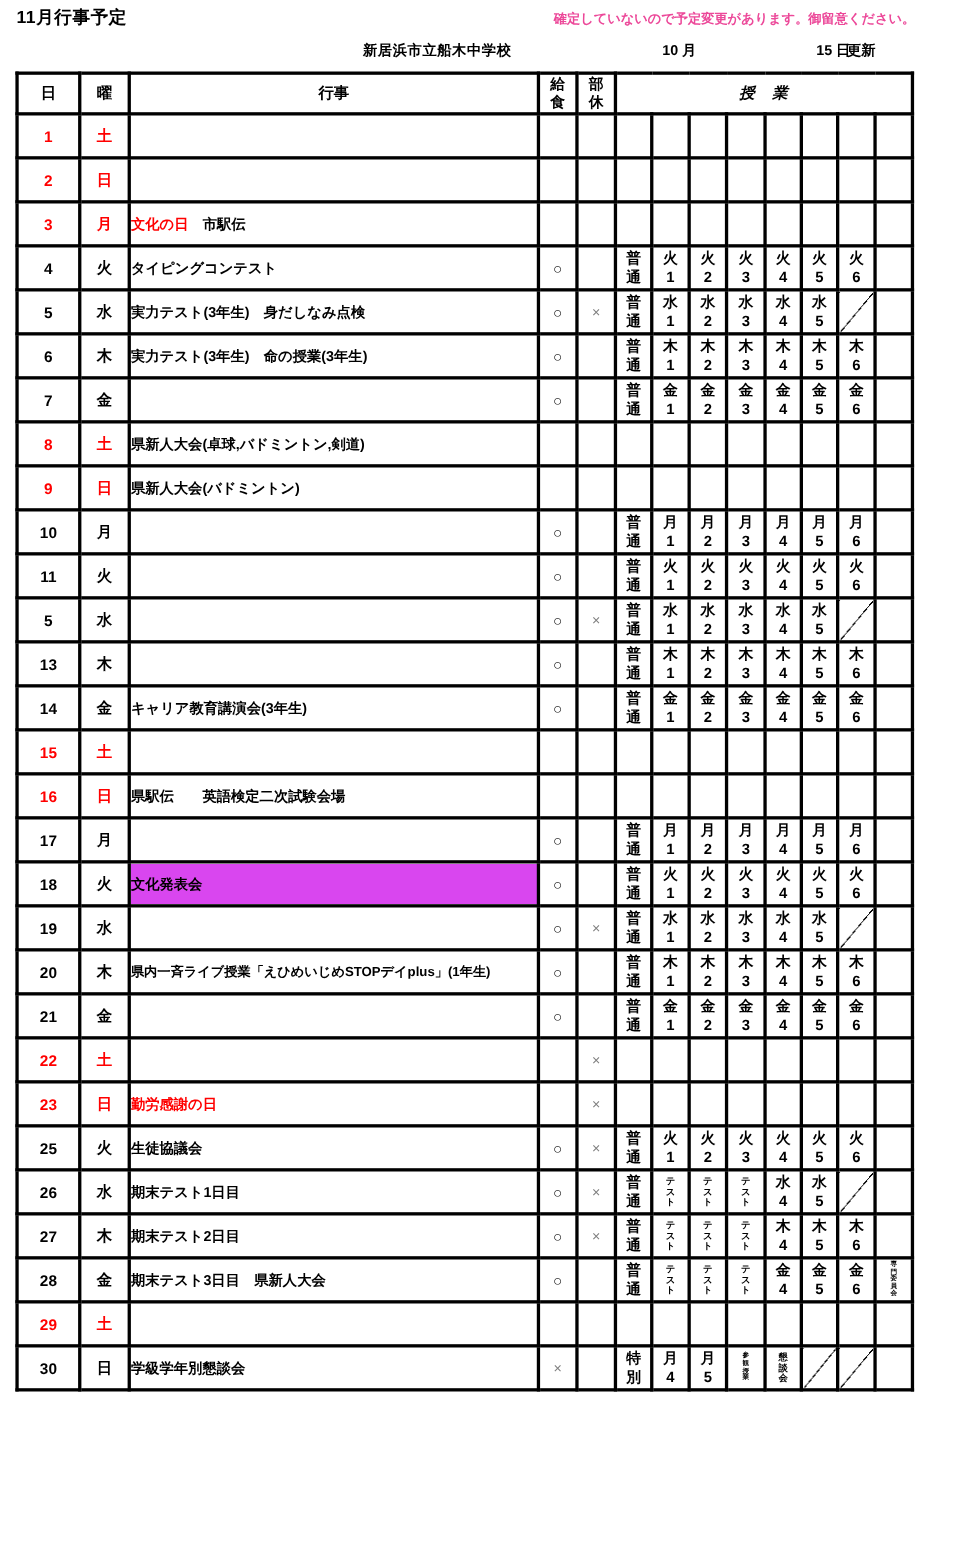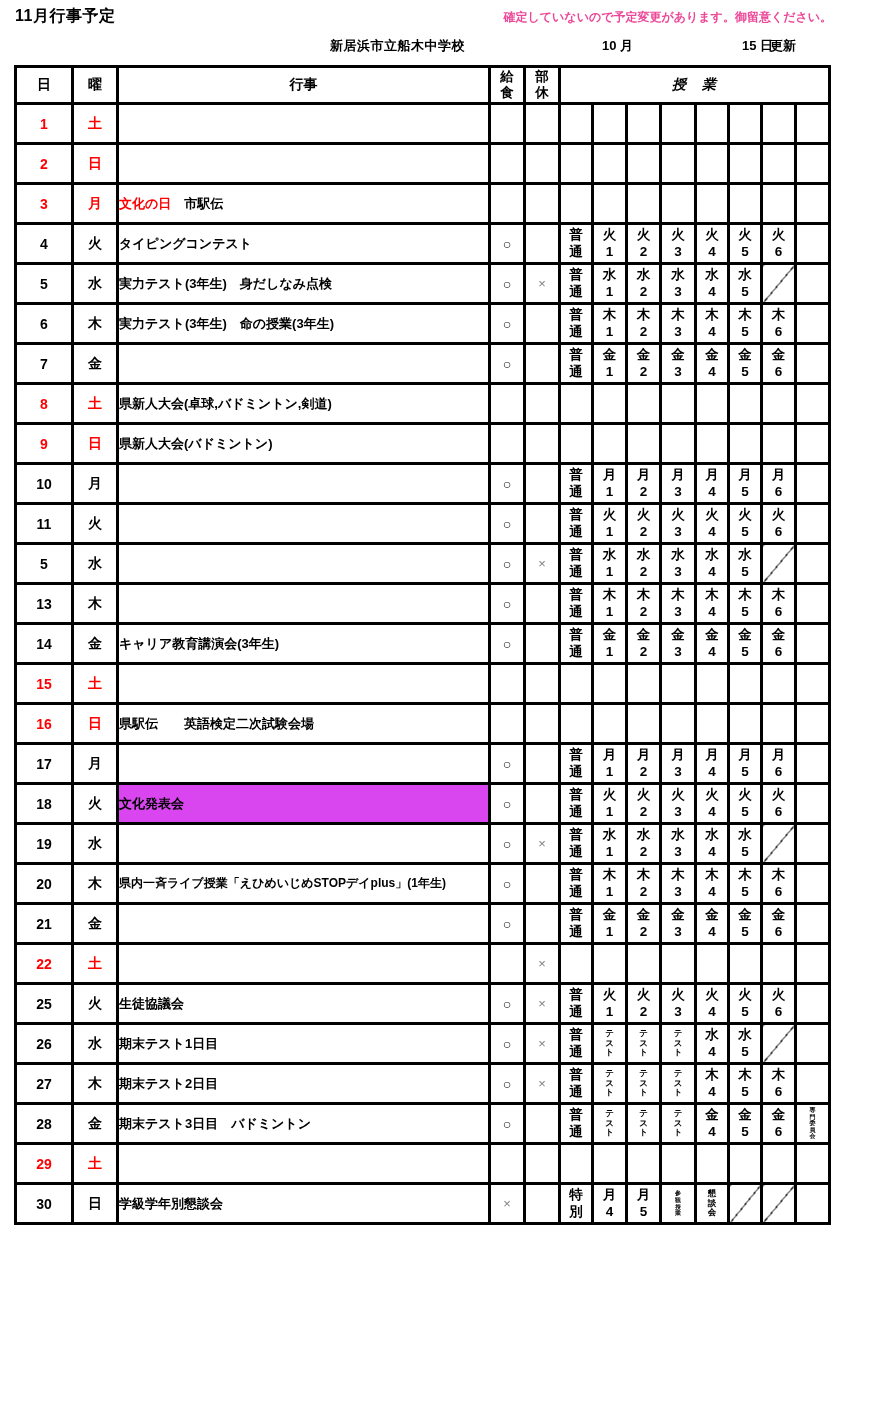--- a/index.html
+++ b/index.html
@@ -683,20 +683,35 @@
           <td class="c"></td>
           <td class="c"></td>
           <td class="c"></td>
           <td class="c"></td>
           <td class="c"></td>
           <td class="c"></td>
           <td class="c"></td>
           <td class="c"></td>
         </tr>
         <tr>
+          <td class="c day red">23</td>
+          <td class="c wd red">日</td>
+          <td class="ev"><span class="seg red">勤労感謝の日</span></td>
+          <td class="c mark"></td>
+          <td class="c mark x">×</td>
+          <td class="c"></td>
+          <td class="c"></td>
+          <td class="c"></td>
+          <td class="c"></td>
+          <td class="c"></td>
+          <td class="c"></td>
+          <td class="c"></td>
+          <td class="c"></td>
+        </tr>
+        <tr>
           <td class="c day">25</td>
           <td class="c wd">火</td>
           <td class="ev"><span class="seg">生徒協議会</span></td>
           <td class="c mark">○</td>
           <td class="c mark x">×</td>
           <td class="c vcell">
             <span class="vch">普</span>
             <span class="vch">通</span>
           </td>
           <td class="c vcell">
@@ -796,21 +811,21 @@
           </td>
           <td class="c vcell">
             <span class="vch">木</span>
             <span class="vch">6</span>
           </td>
           <td class="c"></td>
         </tr>
         <tr>
           <td class="c day">28</td>
           <td class="c wd">金</td>
-          <td class="ev"><span class="seg">期末テスト3日目　バドミントン</span></td>
+          <td class="ev"><span class="seg">期末テスト3日目　県新人大会</span></td>
           <td class="c mark">○</td>
           <td class="c mark"></td>
           <td class="c vcell">
             <span class="vch">普</span>
             <span class="vch">通</span>
           </td>
           <td class="c vcell sm">
             <span class="vch">テ</span>
             <span class="vch">ス</span>
             <span class="vch">ト</span>

